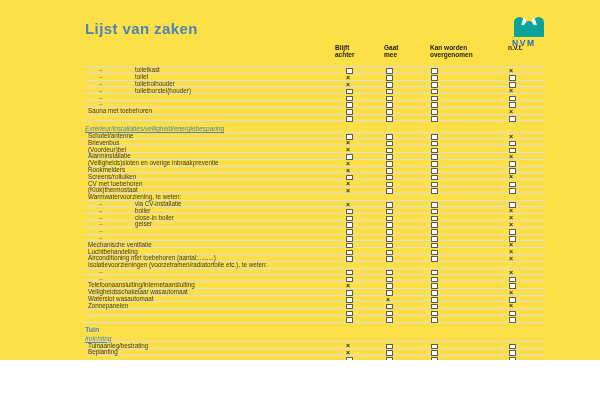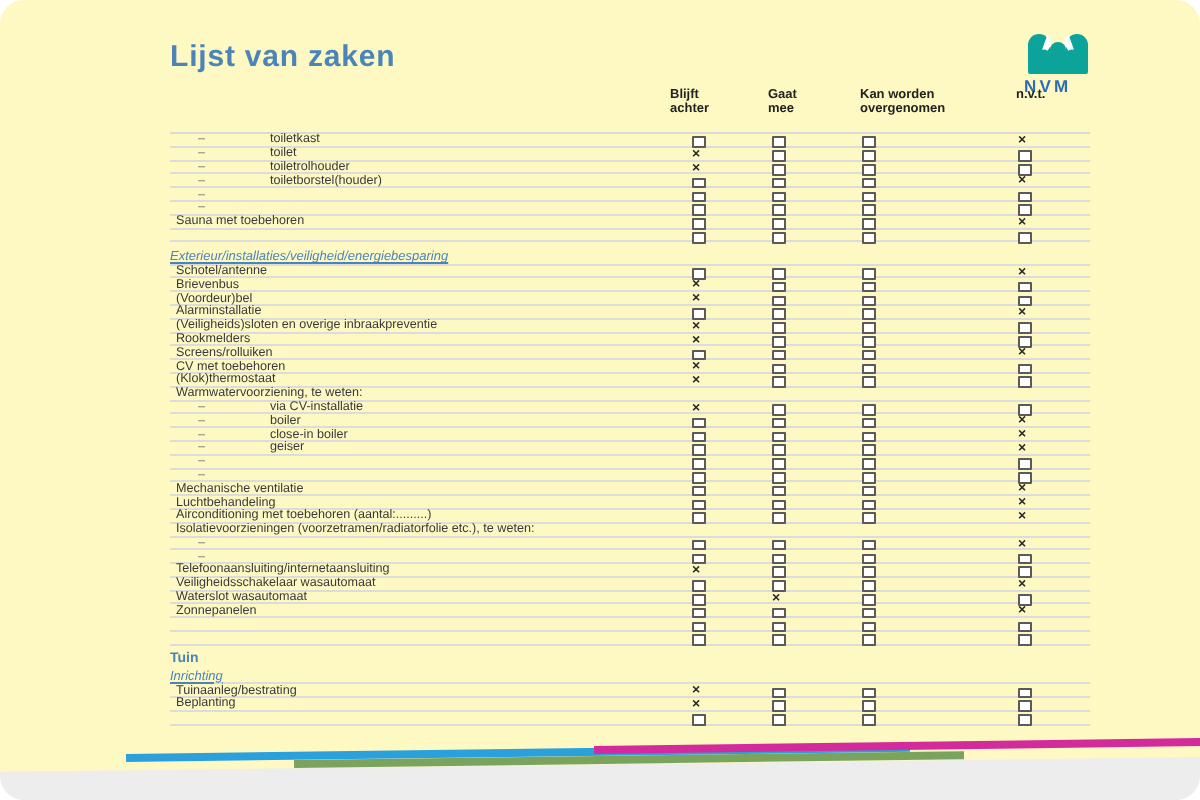--- a/index.html
+++ b/index.html
@@ -1,17 +1,17 @@
 <!DOCTYPE html>
 <html><head>
 <meta charset="utf-8">
 <style>
   html,body{margin:0;padding:0;}
-  .page{position:relative;width:600px;height:400px;background:#fef9c3;overflow:hidden;
-        font-family:"Liberation Sans","DejaVu Sans",sans-serif;color:#333;border-radius:12px;}
+  .page{position:relative;width:600px;height:360px;background:#fde047;overflow:hidden;
+        font-family:"Liberation Sans","DejaVu Sans",sans-serif;color:#333;}
   .title{position:absolute;left:85px;top:20px;font-size:15px;font-weight:bold;
          letter-spacing:0.4px;color:#4a84b8;}
   
   .logo{position:absolute;left:512px;top:15px;width:34px;text-align:left;}
   .logo svg{display:block;margin:0 auto;}
   .logo-text{font-size:8.5px;font-weight:bold;color:#2a6db5;letter-spacing:1.6px;margin-top:1px;}
   
   .colhead{position:absolute;top:44px;left:0;width:600px;font-size:6.5px;font-weight:bold;
            line-height:7px;color:#222;}
   .ch{position:absolute;top:0;}

